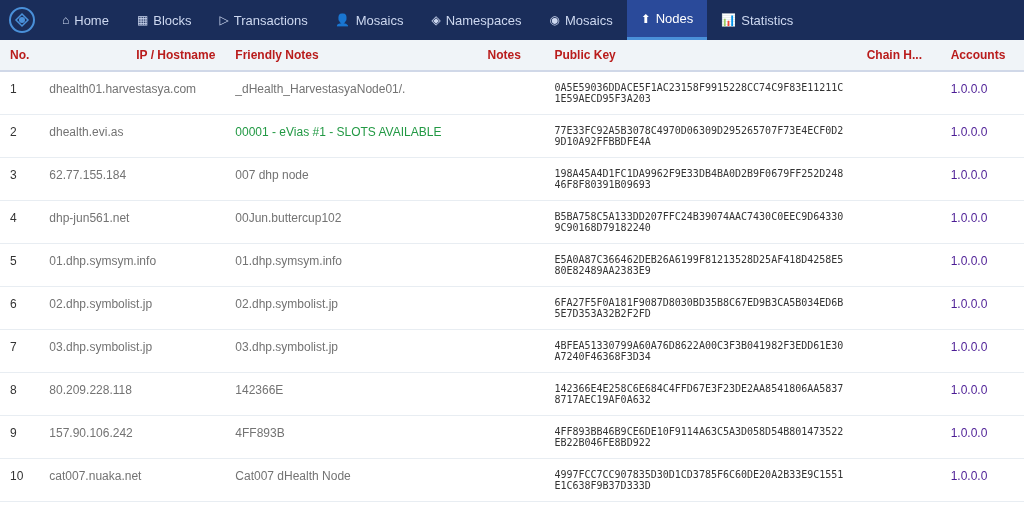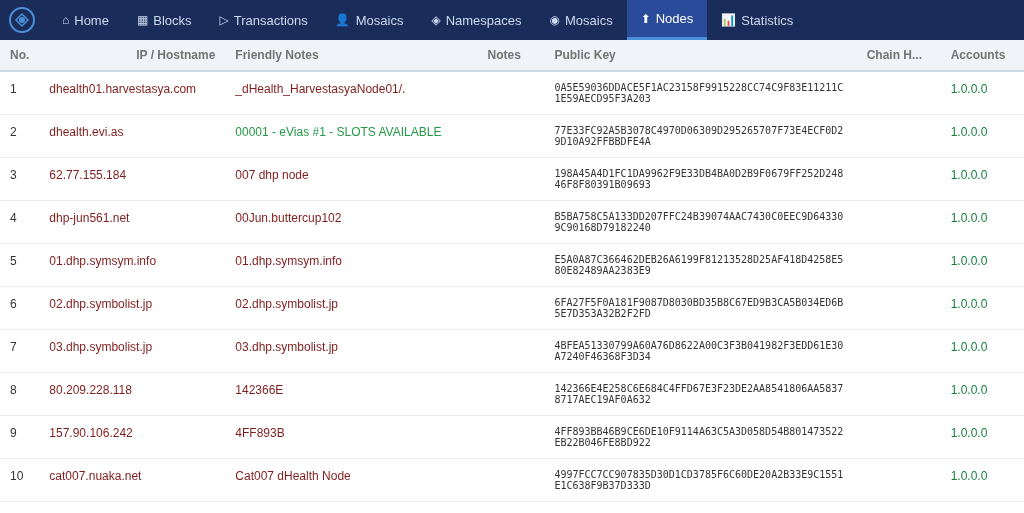--- a/index.html
+++ b/index.html
@@ -56,35 +56,35 @@
     }
     thead tr {
       background: #f0f4f8;
       border-bottom: 2px solid #d0d8e8;
     }
     thead th {
       padding: 8px 10px;
       text-align: left;
       font-weight: 600;
       font-size: 12px;
-      color: #737373;
+      color: #b91c1c;
       white-space: nowrap;
     }
     tbody tr {
       border-bottom: 1px solid #e8edf2;
     }
     tbody td {
       padding: 10px 10px;
       vertical-align: top;
       font-size: 12px;
       color: #333;
     }
-    .link-blue { color: #7f1d1d; text-decoration: none; cursor: pointer; }
+    .link-blue { color: #737373; text-decoration: none; cursor: pointer; }
     .link-green { color: #229944; text-decoration: none; cursor: pointer; text-align: right; }
-    .version-link { color: #15803d; font-size: 12px; }
+    .version-link { color: #4c1d95; font-size: 12px; }
     .pubkey { font-family: monospace; font-size: 10px; word-break: break-all; max-width: 280px; color: #333; }
     .num-col { width: 35px; }
     .hostname-col { min-width: 160px; text-align: right; }
     .friendly-col { min-width: 180px; }
     .notes-col { min-width: 60px; }
     .pubkey-col { min-width: 280px; }
     .chain-col { min-width: 70px; }
     .version-col { min-width: 60px; }
   </style>
 </head>

